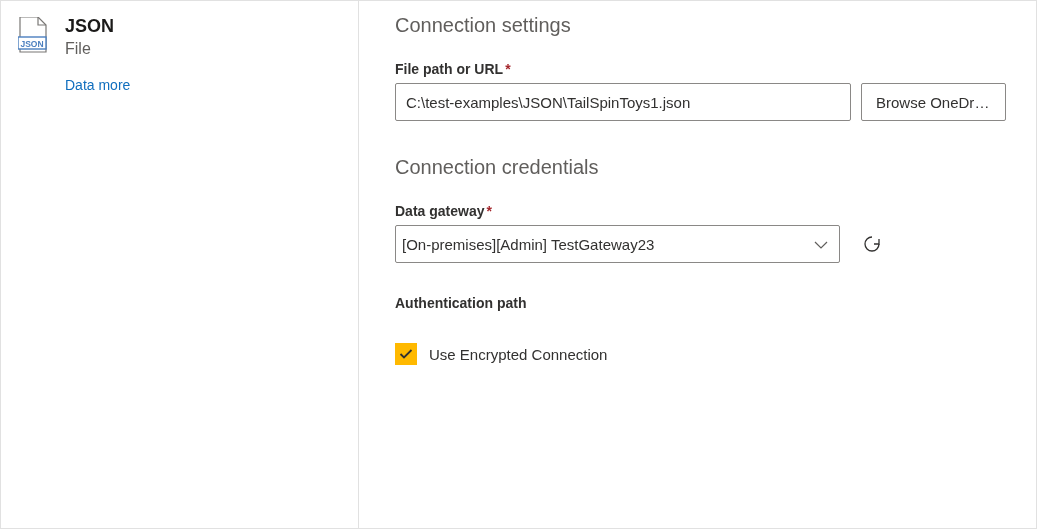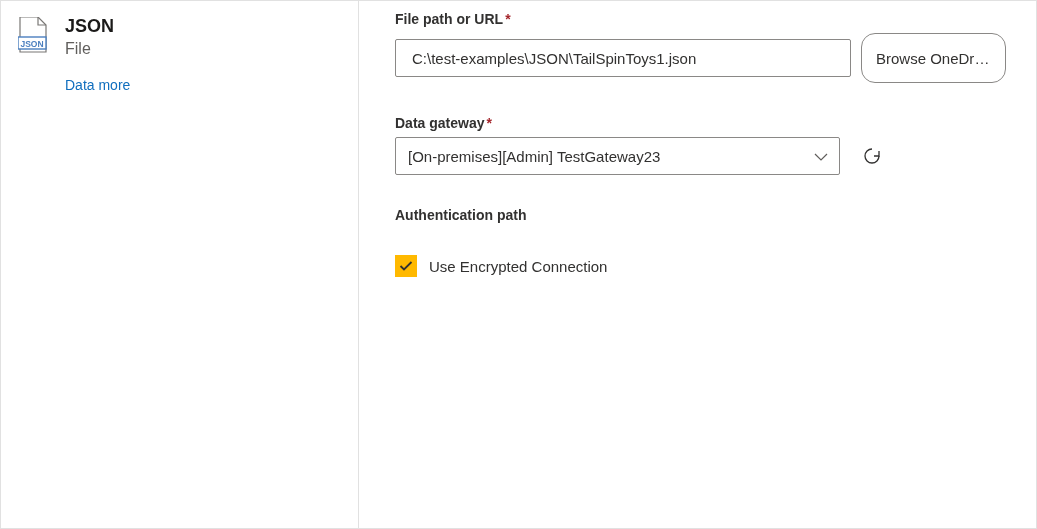--- a/index.html
+++ b/index.html
@@ -86,55 +86,55 @@
       margin-left: 2px;
     }
     .field-row {
       display: flex;
       gap: 10px;
       align-items: center;
     }
     .text-input {
       flex: 1;
       height: 38px;
-      padding: 0 16px;
+      padding: 0 10px;
       border: 1px solid #8a8886;
       border-radius: 2px;
       font-size: 15px;
       color: #323130;
       font-family: inherit;
       outline: none;
       background: #fff;
     }
     .text-input::placeholder {
       color: #a19f9d;
     }
     .btn {
-      height: 50px;
+      height: 38px;
       padding: 0 14px;
       border: 1px solid #8a8886;
-      border-radius: 14px;
+      border-radius: 2px;
       background: #fff;
       font-size: 15px;
       color: #323130;
       font-family: inherit;
       cursor: pointer;
       white-space: nowrap;
       max-width: 145px;
       overflow: hidden;
       text-overflow: ellipsis;
     }
     .select-wrap {
       position: relative;
       width: 445px;
     }
     .select {
       width: 100%;
       height: 38px;
-      padding: 0 36px 0 12px;
+      padding: 0 36px 0 6px;
       border: 1px solid #8a8886;
       border-radius: 2px;
       font-size: 15px;
       color: #323130;
       font-family: inherit;
       background: #fff;
       appearance: none;
       -webkit-appearance: none;
       cursor: pointer;
       outline: none;
@@ -207,32 +207,34 @@
       </div>
       <div class="connector-meta">
         <div class="connector-title">JSON</div>
         <div class="connector-subtitle">File</div>
         <a class="learn-more">Data more</a>
       </div>
     </div>
   </aside>
 
   <main class="main">
+    <h2 class="section-heading">Connection settings</h2>
 
     <div class="field-group">
       <div class="field-label">
         <span>File path or URL</span><span class="required">*</span>
       </div>
       <div class="field-row">
         <input type="text" class="text-input" value="C:\test-examples\JSON\TailSpinToys1.json" style="">
         <button class="btn">Browse OneDrive...</button>
       </div>
     </div>
 
     <div class="credentials-section">
+      <h2 class="section-heading">Connection credentials</h2>
 
       <div class="field-group">
         <div class="field-label">
           <span>Data gateway</span><span class="required">*</span>
         </div>
         <div class="field-row">
           <div class="select-wrap">
             <select class="select">
               <option>[On-premises][Admin] TestGateway23</option>
             </select>

